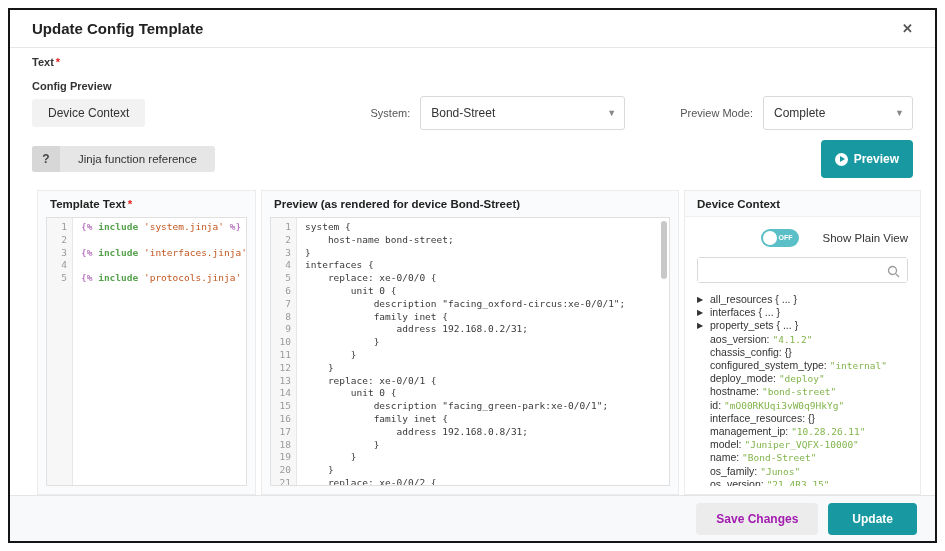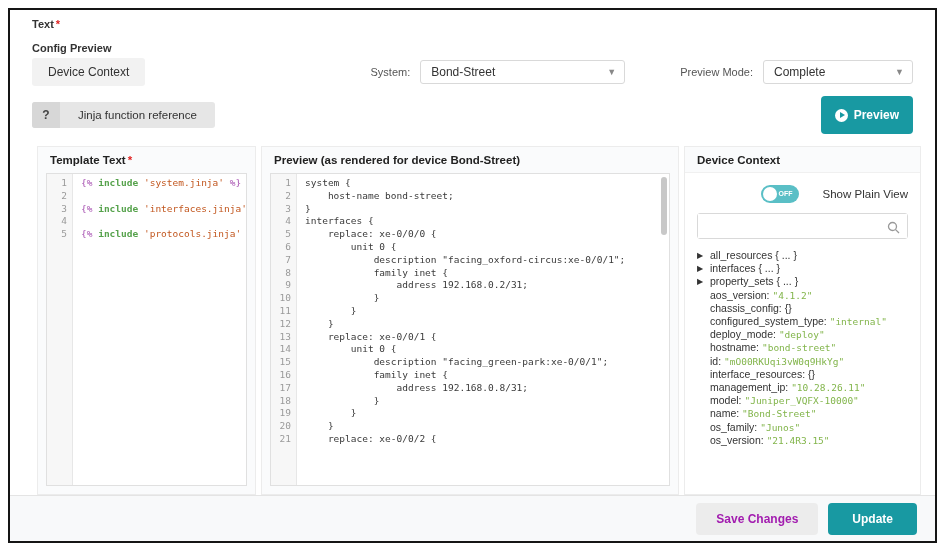--- a/index.html
+++ b/index.html
@@ -9,21 +9,21 @@
   .modal-title { font-size:15px; font-weight:bold; color:#222; }
   .close-x { font-size:13px; color:#555; font-weight:bold; cursor:pointer; }
   .section { padding:8px 22px 0 22px; }
   .field-label { font-size:11px; font-weight:bold; color:#333; margin-bottom:4px; }
   .req { color:#e02020; margin-left:2px; }
   .text-input { width:100%; height:25px; border:1px solid #d9d9d9; border-radius:3px; font-size:12px; padding:0 10px; color:#333; background:#fff; font-family:"Liberation Sans", sans-serif; }
   .cfg-row { display:flex; align-items:center; margin-top:2px; }
   .btn-gray-tab { background:#f2f2f2; border:none; border-radius:3px; padding:7px 16px; font-size:12px; color:#333; cursor:pointer; font-family:"Liberation Sans", sans-serif; }
   .selector-group { display:flex; align-items:center; margin-left:auto; }
   .sel-label { font-size:11px; color:#555; margin-right:10px; }
-  .select-box { position:relative; height:24px; border:1px solid #d9d9d9; border-radius:3px; background:#fff; display:flex; align-items:center; padding:0 22px 0 10px; font-size:12px; color:#333; cursor:pointer; }
+  .select-box { position:relative; height:34px; border:1px solid #d9d9d9; border-radius:3px; background:#fff; display:flex; align-items:center; padding:0 22px 0 10px; font-size:12px; color:#333; cursor:pointer; }
   .select-box .caret { position:absolute; right:8px; color:#888; font-size:9px; }
   .sel-system { width:205px; margin-right:55px; }
   .sel-mode { width:150px;text-align:center; }
   .toolbar-row { display:flex; align-items:center; padding:10px 22px 6px 22px; }
   .jinja-btn { display:flex; align-items:stretch; border-radius:3px; overflow:hidden; cursor:pointer; border:none; padding:0; background:#e6e6e6; font-family:"Liberation Sans", sans-serif; }
   .jinja-btn .q { background:#d7d7d7; width:28px; display:flex; align-items:center; justify-content:center; font-weight:bold; color:#444; font-size:12px; }
   .jinja-btn .lbl { padding:7px 18px; font-size:11.5px; color:#333; }
   .btn-teal { background:#1899a2; color:#fff; border:none; border-radius:4px; padding:12px 14px; font-size:12px; font-weight:bold; display:flex; align-items:center; gap:6px; cursor:pointer; margin-left:auto; font-family:"Liberation Sans", sans-serif; }
   .play-ic { width:13px; height:13px; border-radius:50%; background:#fff; position:relative; display:inline-block; }
   .play-ic::after { content:""; position:absolute; left:5px; top:3.5px; border-left:5px solid #1899a2; border-top:3px solid transparent; border-bottom:3px solid transparent; }
@@ -60,20 +60,24 @@
   .ctx-val-plain { color:#333; }
   .modal-footer { flex:0 0 46px; background:#f8f9fa; border-top:1px solid #e4e4e4; display:flex; align-items:center; justify-content:flex-end; gap:10px; padding:0 18px; }
   .btn-save { background:#ececec; border:none; border-radius:4px; padding:9px 20px; font-size:12px; font-weight:bold; color:#a21caf; cursor:pointer; font-family:"Liberation Sans", sans-serif; }
   .btn-update { background:#1899a2; border:none; border-radius:4px; padding:9px 24px; font-size:12px; font-weight:bold; color:#fff; cursor:pointer; font-family:"Liberation Sans", sans-serif; }
 </style>
 </head>
 <body>
 
 <div class="modal-frame">
 
+  <div class="modal-header">
+    <div class="modal-title">Update Config Template</div>
+    <div class="close-x">✕</div>
+  </div>
 
   <div class="section">
     <div class="field-label"><span>Text</span><span class="req">*</span></div>
   </div>
 
   <div class="section">
     <div class="field-label">Config Preview</div>
     <div class="cfg-row">
       <button class="btn-gray-tab">Device Context</button>
       <div class="selector-group">

